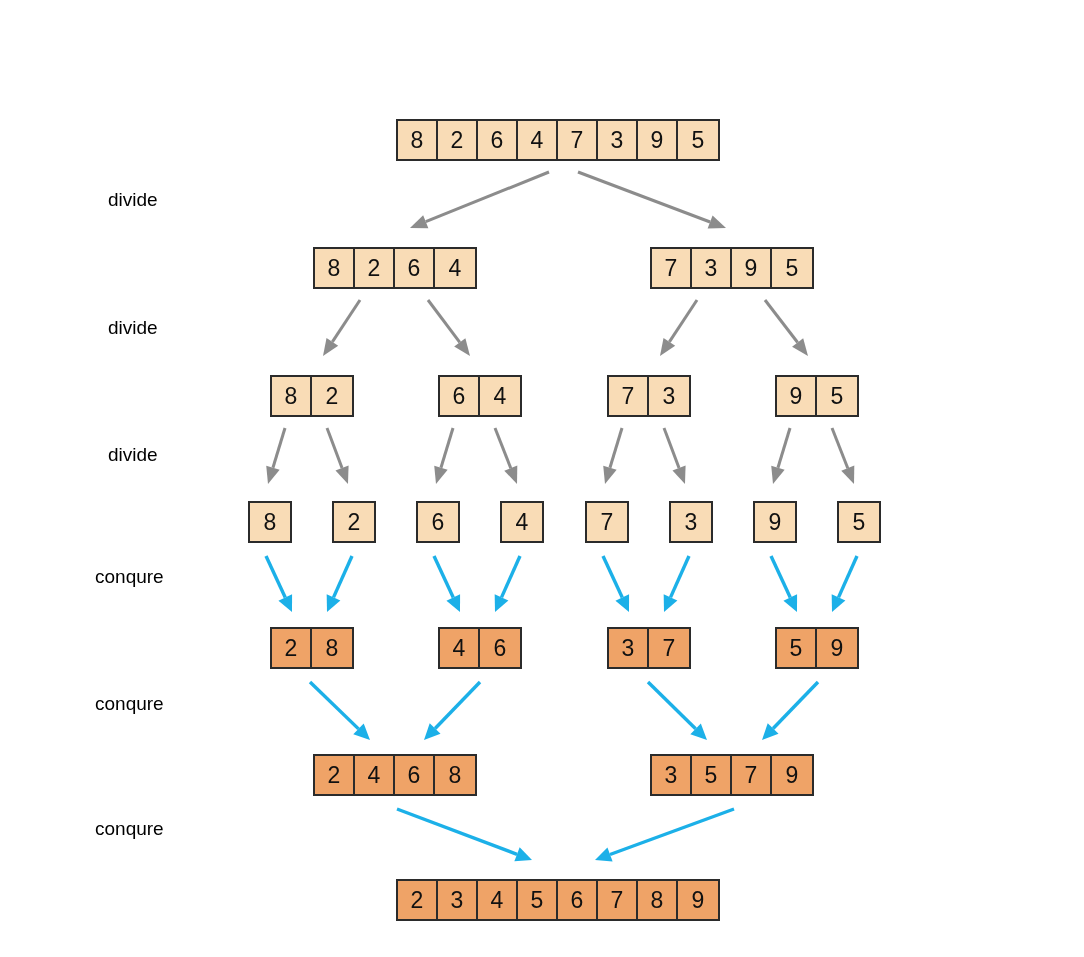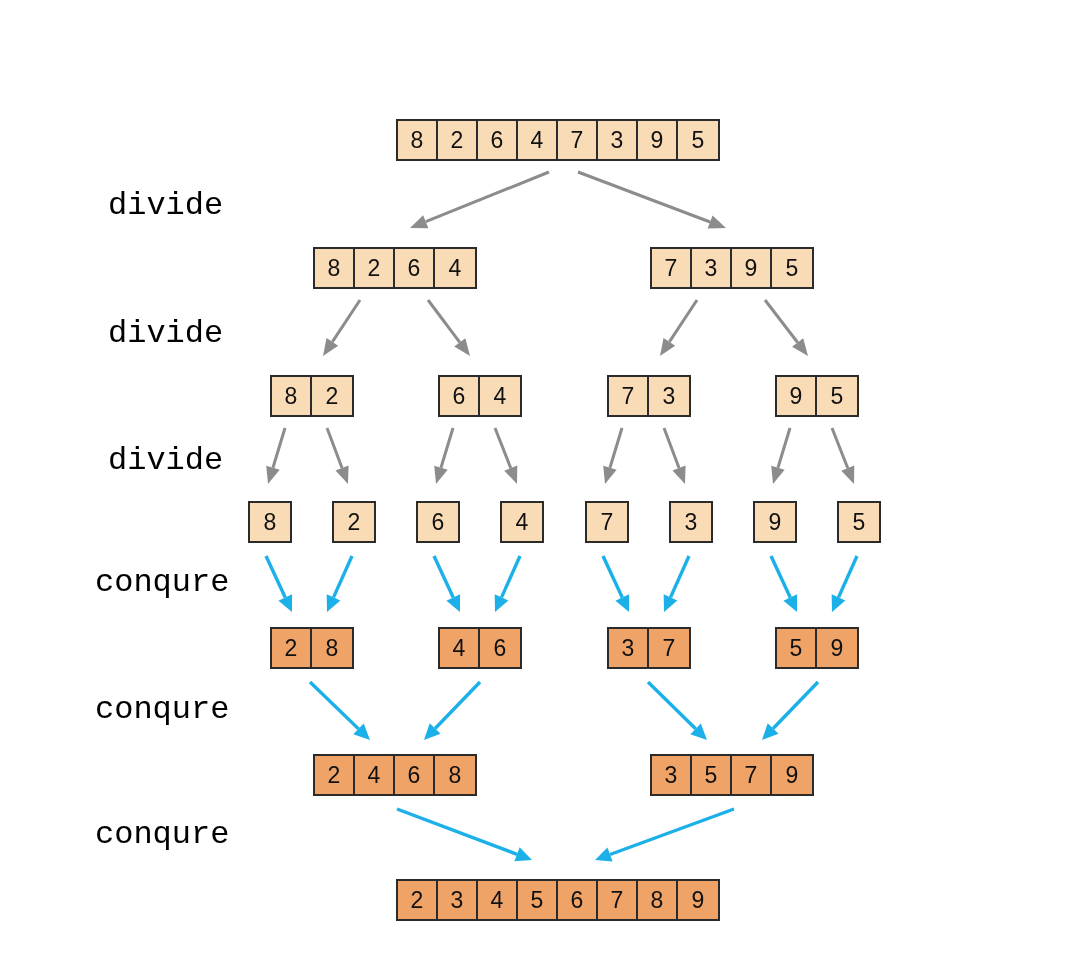--- a/index.html
+++ b/index.html
@@ -20,22 +20,22 @@
   #arrow-layer {
     position: absolute;
     left: 0;
     top: 0;
     width: 1084px;
     height: 957px;
     pointer-events: none;
   }
   .stage-label {
     position: absolute;
-    font-family: Liberation Mono, monospace;
-    font-size: 32px;
+    font-family: Liberation Sans, sans-serif;
+    font-size: 19px;
     color: #000000;
     white-space: nowrap;
     line-height: 1;
   }
   .array-box {
     position: absolute;
     display: flex;
     flex-direction: row;
     border: 2px solid #2b2b2b;
     box-sizing: content-box;

